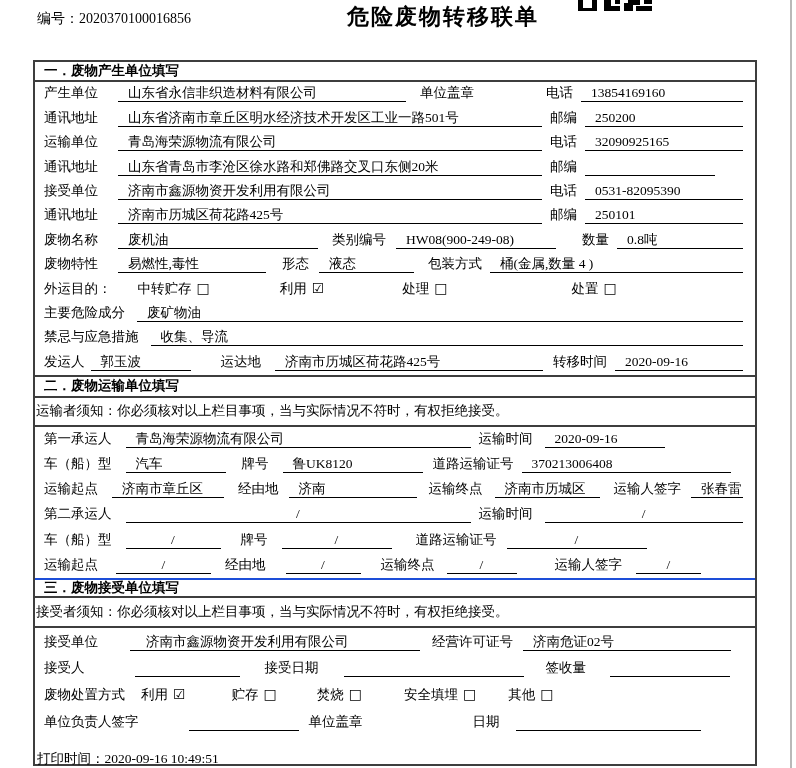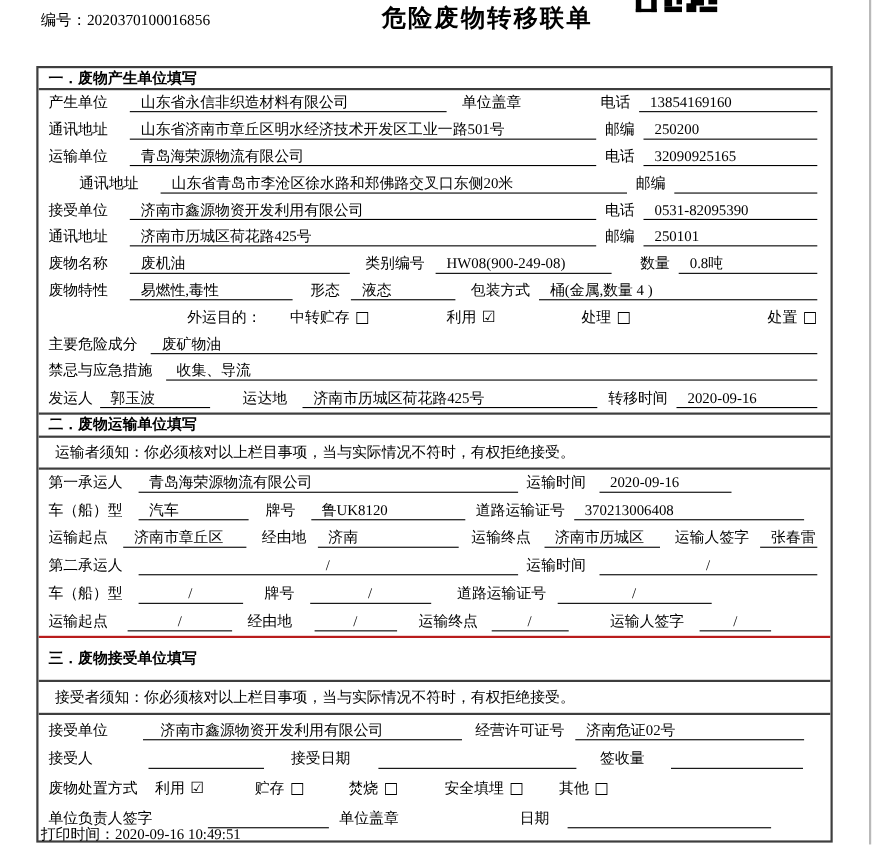--- a/index.html
+++ b/index.html
@@ -18,29 +18,29 @@
   .edge-line { position:absolute; right:4px; top:0; width:2px; height:100%; background:#b9b9b9; }
 
   .form { position:absolute; left:33px; top:60px; width:724px; height:706px;
           border:2px solid #3e3e3e; font-size:13.5px; overflow:hidden; }
 
   .sec-title { font-family:"Liberation Sans", sans-serif; font-weight:bold;
                padding-left:9px; display:flex; align-items:center;
                border-bottom:2px solid #3e3e3e; }
   .st1 { height:20px; }
   .st2 { height:23px; border-top:2px solid #3e3e3e; }
-  .st3 { height:42px; border-top:2px solid #b91c1c; }
-
-  .notice { display:flex; align-items:center; padding-left:15px;
+  .st3 { height:20px; border-top:2px solid #1d4ed8; }
+
+  .notice { display:flex; align-items:center; padding-left:1px;
             border-bottom:2px solid #3e3e3e; white-space:nowrap; }
   .n2 { height:29px; }
   .n3 { height:30px; }
 
   .row { display:flex; align-items:flex-end; padding:0 12px 4px 9px; }
-  .s1r { height:24.4px;justify-content:flex-end; }
+  .s1r { height:24.4px; }
   .s2r { height:25.2px; }
   .s3r { height:26.8px; }
 
   .lbl { white-space:nowrap; flex-shrink:0; }
   .val { border-bottom:1px solid #000; white-space:nowrap; padding-left:10px;
          flex-shrink:0; line-height:17px; min-height:17px; }
   .grow { flex:1 1 auto; }
   .ctr { text-align:center; padding-left:0; }
   .opt { white-space:nowrap; flex-shrink:0; }
   .box { margin-left:5px; font-size:14px; font-family:"DejaVu Sans", sans-serif; }

